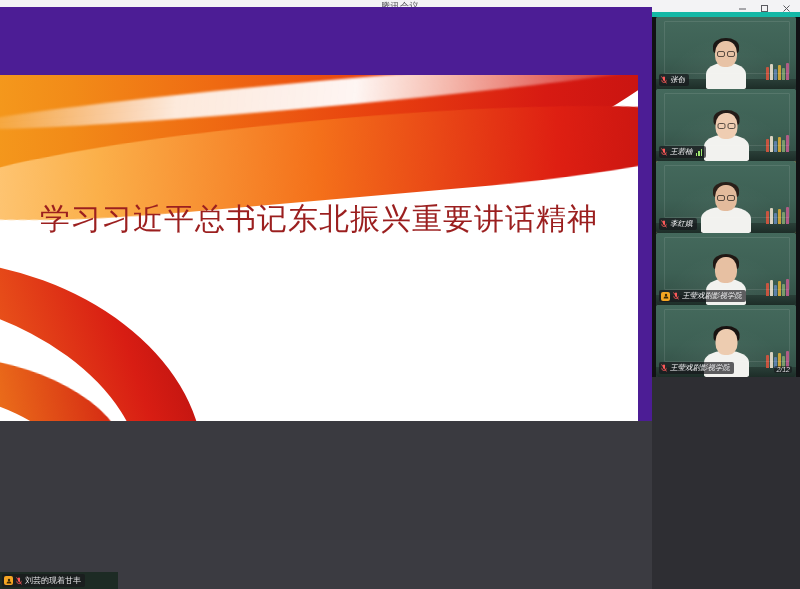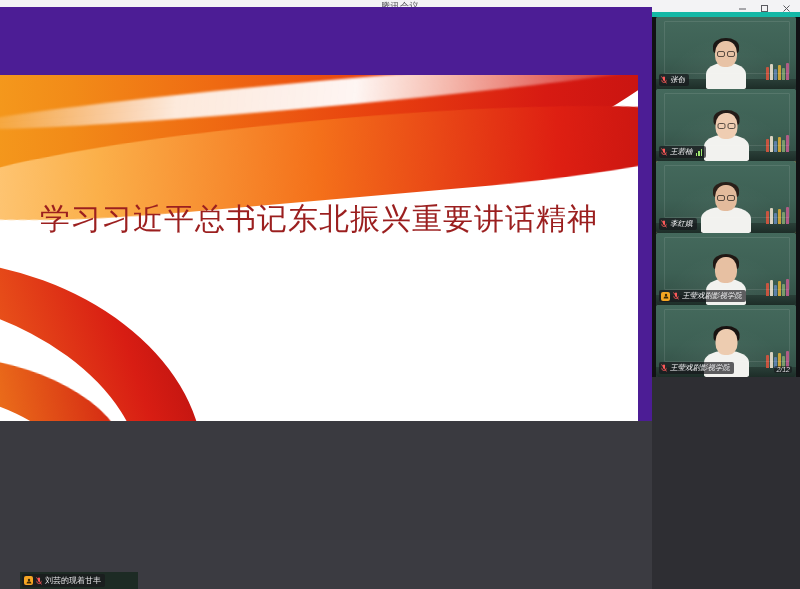--- a/index.html
+++ b/index.html
@@ -193,21 +193,20 @@
     position: absolute; left: 0; top: 540px;
     width: 652px; height: 49px;
     background: #3b3b41;
   }
   
   #selfview {
     position: absolute; left: 0; top: 572px;
     width: 118px; height: 17px;
     background: #1d2b24;
     overflow: hidden;
-    margin-left: 20px;
   }
   #selfview .sv-label {
     position: absolute; left: 2px; top: 2px;
     display: flex; align-items: center; gap: 3px;
     background: rgba(25,25,28,.72);
     border-radius: 2px;
     padding: 1px 4px 1px 2px;
     font-size: 8px; color: #e8e8ea;
     white-space: nowrap;
   }

